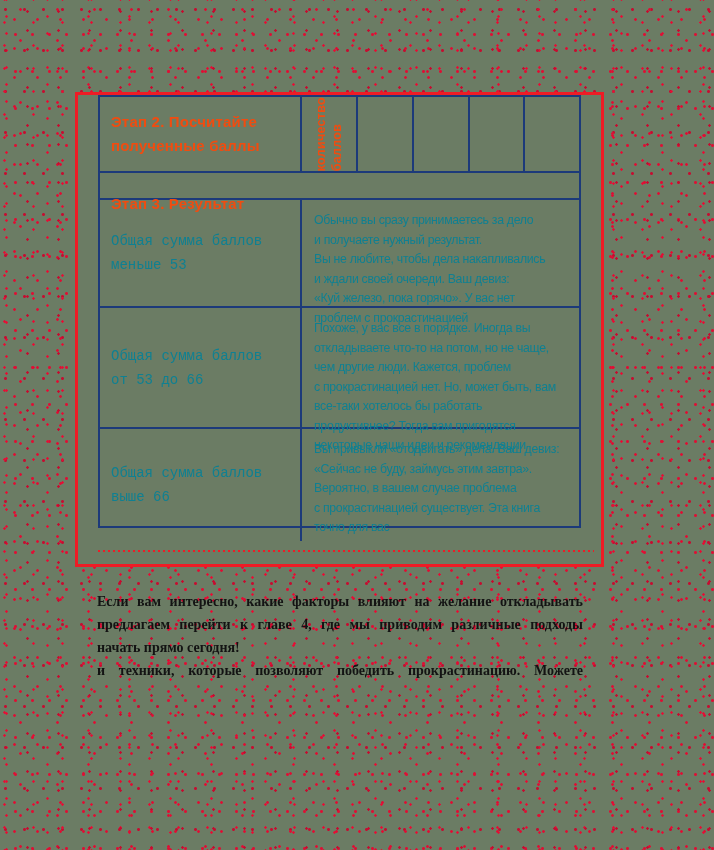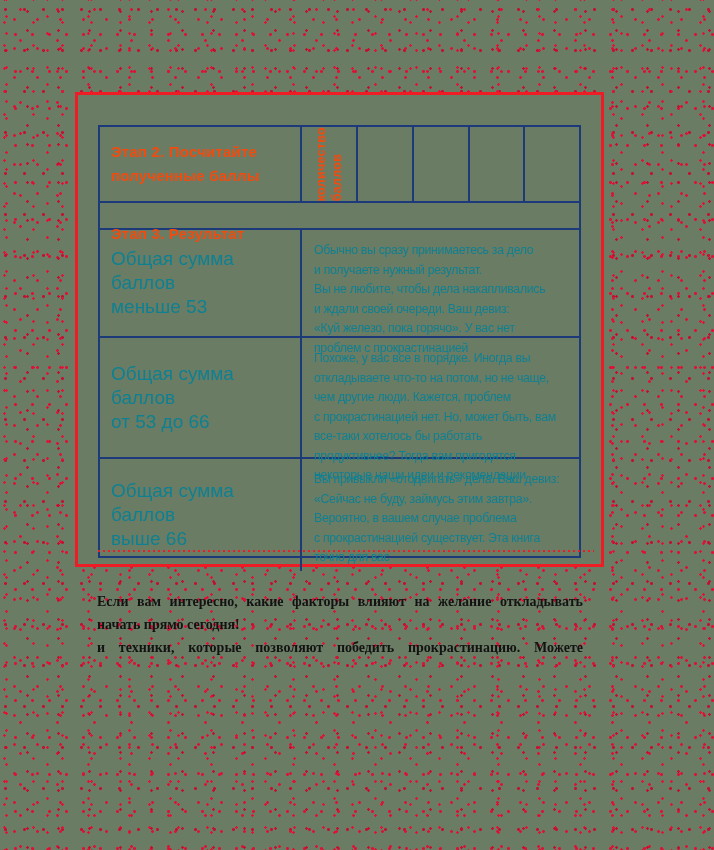--- a/index.html
+++ b/index.html
@@ -32,21 +32,21 @@
     font-family:"Liberation Sans", sans-serif;
   }
   
   .panel{
     position:absolute;left:75px;top:92px;width:529px;height:475px;
     box-sizing:border-box;
     border:3px solid var(--frame-red);
     background:var(--bg-green);
   }
   .qtable{
-    position:absolute;left:20px;top:30px;width:483px;height:433px;
+    position:absolute;left:20px;top:0;width:483px;height:433px;
     box-sizing:border-box;
     border:2px solid var(--border-navy);
     display:flex;flex-direction:column;
   }
   .tr{display:flex;box-sizing:border-box;}
   .tr.bordered{border-bottom:2px solid var(--border-navy);}
   .row-header{height:88px;}
   .row-stage3{height:27px;align-items:center;}
   .row-r1{height:108px;}
   .row-r2{height:121px;}
@@ -71,21 +71,21 @@
   .stage3-pad{padding:0 10px 0 11px;margin-top:37px;}
   .vtext{
     color:var(--accent-orange);
     font-weight:700;font-size:12.5px;line-height:16px;
     white-space:pre-line;
     writing-mode:vertical-rl;transform:rotate(180deg);
     letter-spacing:.3px;
   }
   .range-label{
     color:var(--text-teal);
-    font-size:19px;line-height:24px;white-space:pre-line;
+    font-size:14px;line-height:24px;white-space:pre-line;font-family:Liberation Mono, monospace;
   }
   .result-text{
     color:var(--text-teal);
     font-size:12.3px;line-height:18.5px;
     letter-spacing:-0.3px;
     white-space:pre-line;
   }
   .dotted-line{
     position:absolute;left:20px;top:455px;width:496px;height:2px;
     background-image:repeating-linear-gradient(90deg, var(--frame-red) 0 2px, transparent 2px 5px);
@@ -177,17 +177,18 @@
       </div>
 
     </div>
 
     <div class="dotted-line"></div>
 
   </div>
 
   <div class="paragraph">
     <div class="pline">Если вам интересно, какие факторы влияют на желание откладывать</div>
+    <div class="pline">предлагаем перейти к главе 4, где мы приводим различные подходы</div>
     <div class="pline last">начать прямо сегодня!</div>
     <div class="pline">и техники, которые позволяют победить прокрастинацию. Можете</div>
   </div>
 
 </div>
 
 </body></html>

